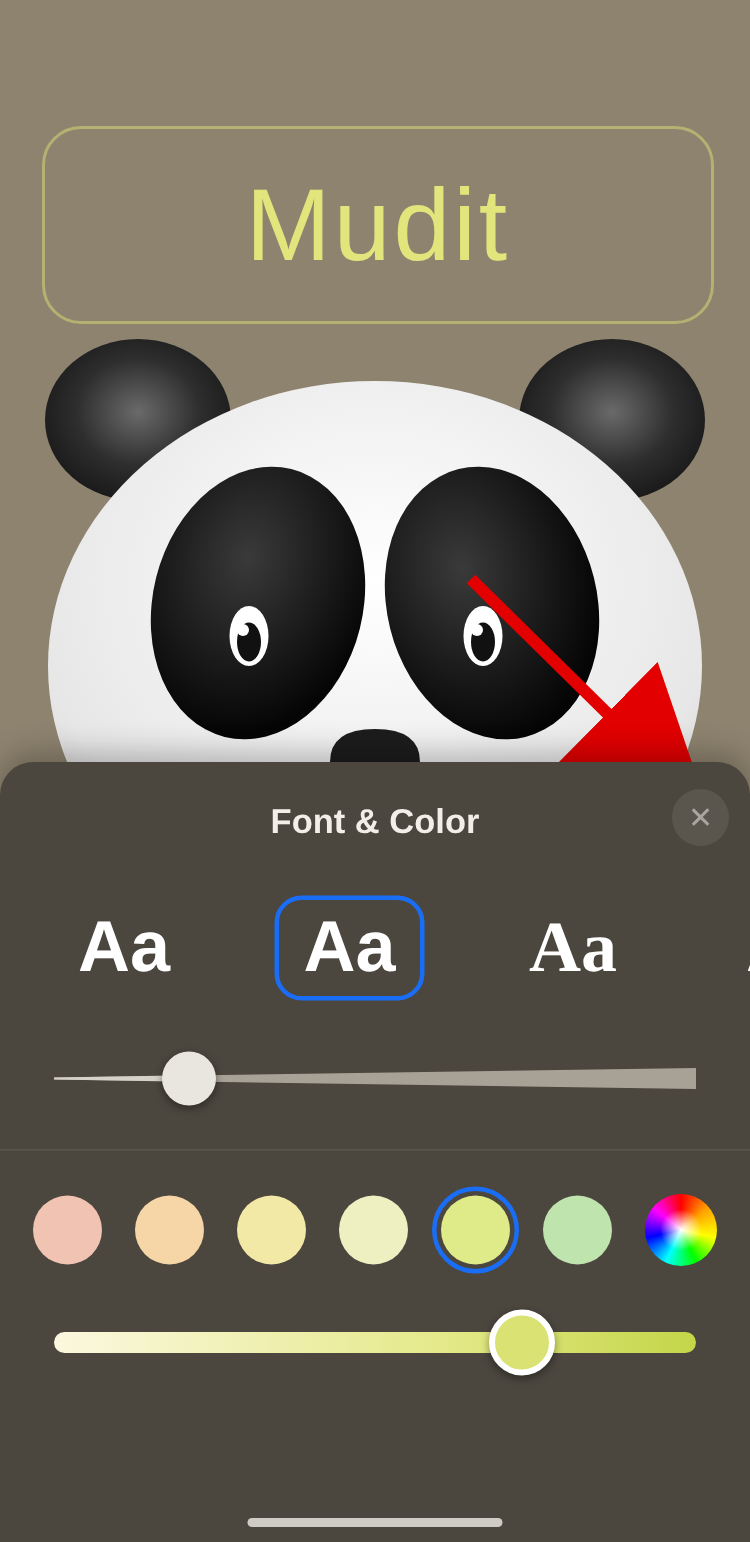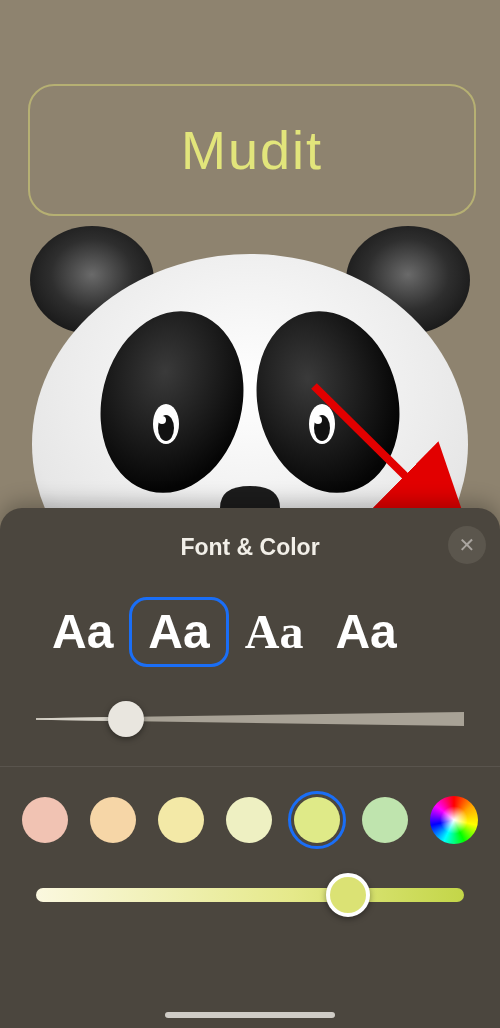--- a/index.html
+++ b/index.html
@@ -4,21 +4,21 @@
 <style>
   html,body{margin:0;padding:0;width:500px;height:1028px;overflow:hidden;font-family:-apple-system,BlinkMacSystemFont,"Helvetica Neue",sans-serif;}
   #screen{position:relative;width:500px;height:1028px;background:#8e836f;}
   
   .name-box{
     position:absolute;left:28px;top:84px;width:444px;height:128px;
     border:2px solid rgba(230,230,120,.45);border-radius:26px;
     display:flex;align-items:center;justify-content:center;
   }
   .name-text{
-    font-size:54px;font-weight:300;letter-spacing:2px;color:#e2e57b;
+    font-size:68px;font-weight:300;letter-spacing:2px;color:#e2e57b;
     font-family:-apple-system,"San Francisco",sans-serif;
   }
   
   .panda{position:absolute;left:24px;top:224px;width:452px;height:370px;}
   
   .panel{
     position:absolute;left:0;right:0;bottom:0;height:520px;
     background:#4b463e;border-top-left-radius:22px;border-top-right-radius:22px;
     box-shadow:0 -6px 20px rgba(0,0,0,.25);
     color:#fff;
@@ -27,21 +27,21 @@
     position:absolute;top:26px;left:0;right:0;text-align:center;
     font-size:23px;font-weight:600;color:#f2efe8;
   }
   .close-btn{
     position:absolute;top:18px;right:14px;width:38px;height:38px;border-radius:50%;
     background:#5b564d;display:flex;align-items:center;justify-content:center;
     color:#aaa5a0;font-size:20px;cursor:pointer;
   }
   .fonts-row{
     position:absolute;top:78px;left:0;right:0;height:92px;
-    display:flex;align-items:center;padding-left:36px;white-space:nowrap;overflow:hidden;
+    display:flex;align-items:center;padding-left:36px;gap:54px;white-space:nowrap;overflow:hidden;
   }
   .font-sample{
     color:#fff;font-size:48px;line-height:1;font-weight:600;padding:8px 16px;border-radius:14px;
     cursor:pointer;
   }
   .font-sample.sel{border:3.5px solid #1a6ef6;border-radius:18px;}
   .font-sans{font-family:-apple-system,sans-serif;font-weight:700;}
   .font-round{font-family:-apple-system,"Arial Rounded MT Bold",sans-serif;font-weight:800;}
   .font-serif{font-family:Georgia,"Times New Roman",serif;font-weight:600;}
   .font-cond{font-family:Impact,"Arial Narrow",sans-serif;font-weight:700;}

